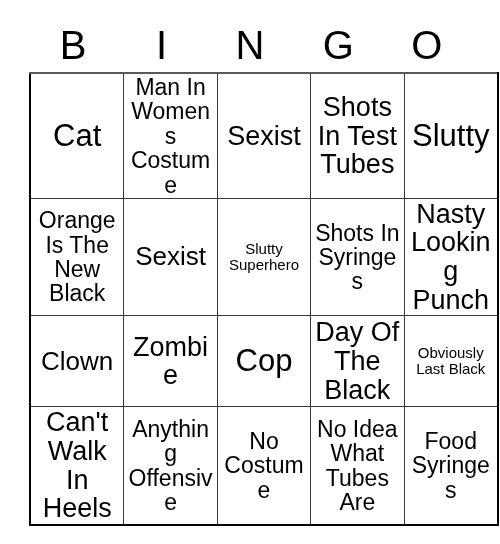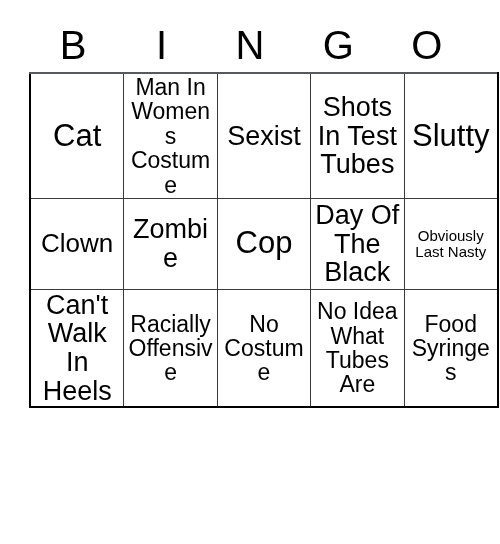--- a/index.html
+++ b/index.html
@@ -99,42 +99,59 @@
             <span class="cell-text">Sexist</span>
           </td>
         <td class="fs-md">
             <span class="cell-text">Shots In Test Tubes</span>
           </td>
         <td class="fs-xl">
             <span class="cell-text">Slutty</span>
           </td>
       </tr>
       <tr>
+        <td class="fs-sm">
+            <span class="cell-text">Orange Is The New Black</span>
+          </td>
+        <td class="fs-lg">
+            <span class="cell-text">Sexist</span>
+          </td>
+        <td class="fs-xs">
+            <span class="cell-text">Slutty Superhero</span>
+          </td>
+        <td class="fs-sm">
+            <span class="cell-text">Shots In Syringes</span>
+          </td>
+        <td class="fs-md">
+            <span class="cell-text">Nasty Looking Punch</span>
+          </td>
+      </tr>
+      <tr>
         <td class="fs-lg">
             <span class="cell-text">Clown</span>
           </td>
         <td class="fs-md">
             <span class="cell-text">Zombie</span>
           </td>
         <td class="fs-xl">
             <span class="cell-text">Cop</span>
           </td>
         <td class="fs-md">
             <span class="cell-text">Day Of The Black</span>
           </td>
         <td class="fs-xs">
-            <span class="cell-text">Obviously Last Nasty</span>
+            <span class="cell-text">Obviously Last Black</span>
           </td>
       </tr>
       <tr>
         <td class="fs-md">
             <span class="cell-text">Can't Walk In Heels</span>
           </td>
         <td class="fs-sm">
-            <span class="cell-text">Racially Offensive</span>
+            <span class="cell-text">Anything Offensive</span>
           </td>
         <td class="fs-sm">
             <span class="cell-text">No Costume</span>
           </td>
         <td class="fs-sm">
             <span class="cell-text">No Idea What Tubes Are</span>
           </td>
         <td class="fs-sm">
             <span class="cell-text">Food Syringes</span>
           </td>

